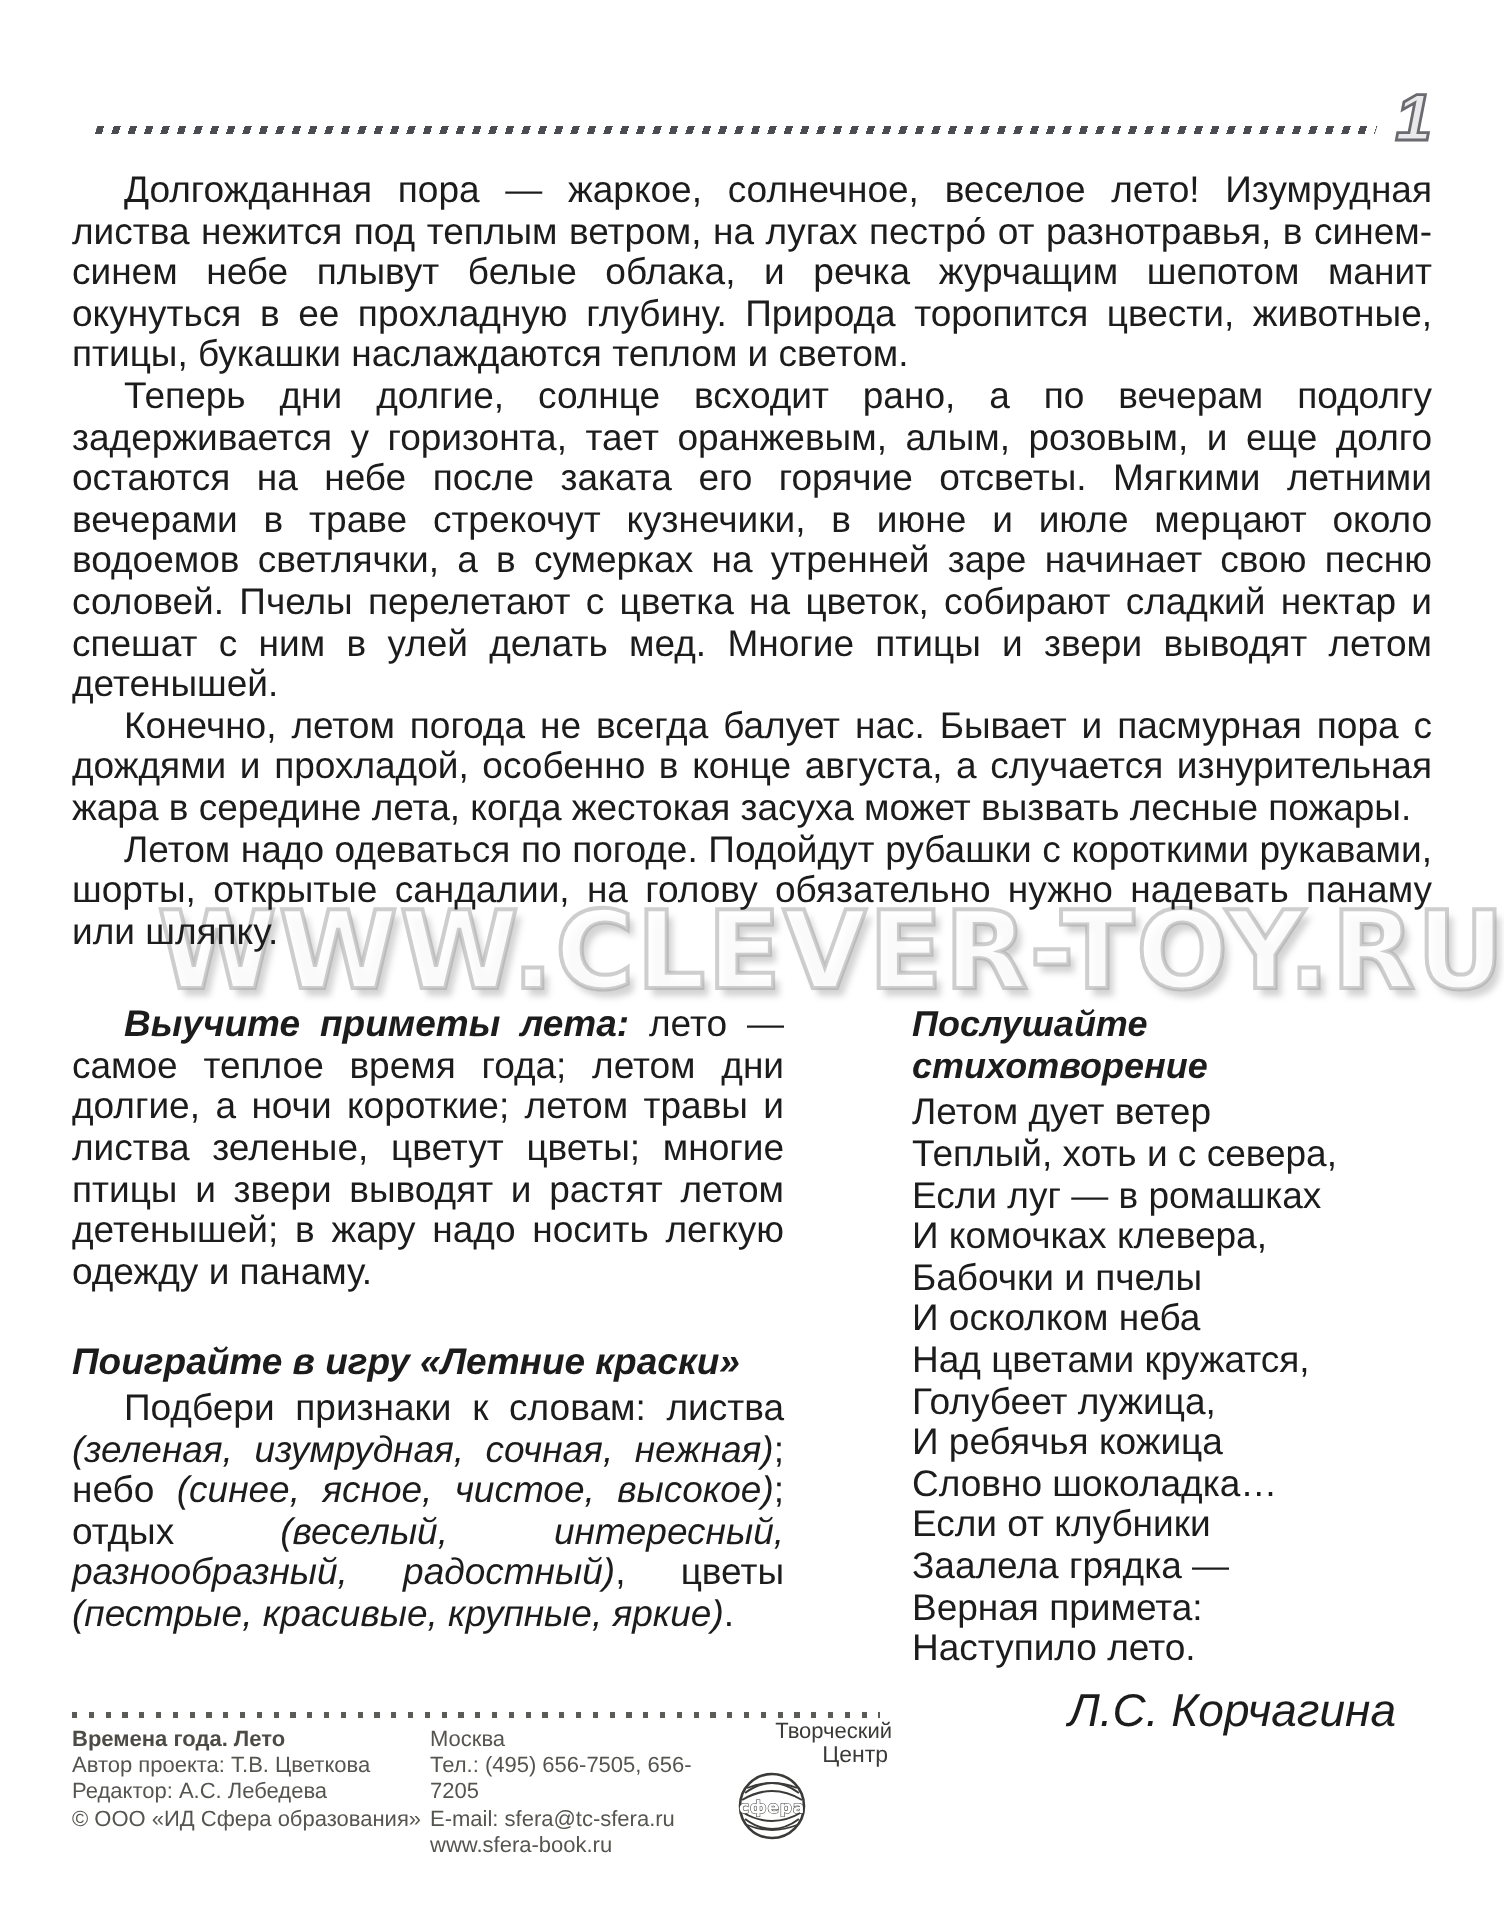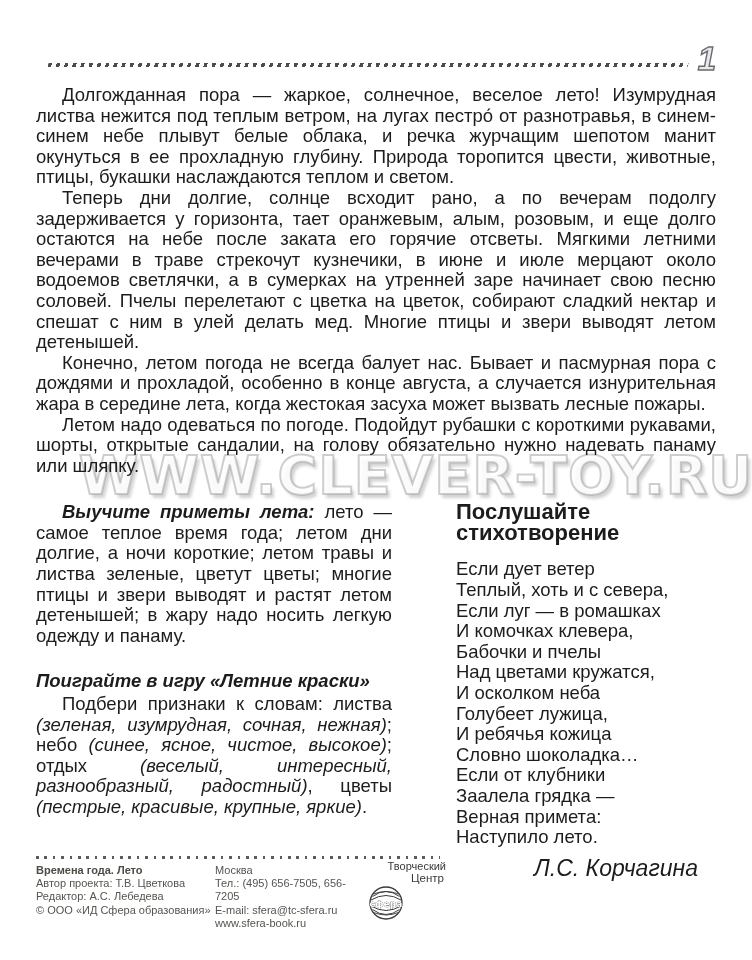--- a/index.html
+++ b/index.html
@@ -97,24 +97,25 @@
     font-size: 18.5px;
     font-weight: 700;
     font-style: italic;
     margin-top: 25px;
     margin-bottom: 2px;
     line-height: 20.6px;
   }
   .seg-italic { font-style: italic; }
 
   .poem-heading {
-    font-size: 22px;
-    font-weight: 700;
-    line-height: 20.6px;
-    margin-bottom: 16px;
+    font-size: 18px;
+    font-weight: 700;
+    font-style: italic;
+    line-height: 20.6px;
+    margin-bottom: 3px;
   }
   .poem-line {
     font-size: 18.5px;
     line-height: 20.6px;
     white-space: nowrap;
   }
   .poem-author {
     margin-top: 7px;
     font-size: 23px;
     font-style: italic;
@@ -187,27 +188,27 @@
         <p class="body-text">
           <span class="inline-heading">Выучите приметы лета:</span><span> лето — самое теплое время года; летом дни долгие, а ночи короткие; летом травы и листва зеленые, цветут цветы; многие птицы и звери выводят и растят летом детенышей; в жару надо носить легкую одежду и панаму.</span>
         </p>
         <h3 class="game-heading">Поиграйте в игру «Летние краски»</h3>
         <p class="body-text"><span class="seg-normal">Подбери признаки к словам: листва </span><span class="seg-italic">(зеленая, изумрудная, сочная, нежная)</span><span class="seg-normal">; небо </span><span class="seg-italic">(синее, ясное, чистое, высокое)</span><span class="seg-normal">; отдых </span><span class="seg-italic">(веселый, интересный, разнообразный, радостный)</span><span class="seg-normal">, цветы </span><span class="seg-italic">(пестрые, красивые, крупные, яркие)</span><span class="seg-normal">.</span></p>
       </div>
 
       <div class="col-right">
         <h3 class="poem-heading">Послушайте стихотворение</h3>
         <div class="poem">
-            <div class="poem-line">Если дует ветер</div>
+            <div class="poem-line">Летом дует ветер</div>
             <div class="poem-line">Теплый, хоть и с севера,</div>
             <div class="poem-line">Если луг — в ромашках</div>
             <div class="poem-line">И комочках клевера,</div>
             <div class="poem-line">Бабочки и пчелы</div>
+            <div class="poem-line">И осколком неба</div>
             <div class="poem-line">Над цветами кружатся,</div>
-            <div class="poem-line">И осколком неба</div>
             <div class="poem-line">Голубеет лужица,</div>
             <div class="poem-line">И ребячья кожица</div>
             <div class="poem-line">Словно шоколадка…</div>
             <div class="poem-line">Если от клубники</div>
             <div class="poem-line">Заалела грядка —</div>
             <div class="poem-line">Верная примета:</div>
             <div class="poem-line">Наступило лето.</div>
           </div>
         <div class="poem-author">Л.С. Корчагина</div>
       </div>

